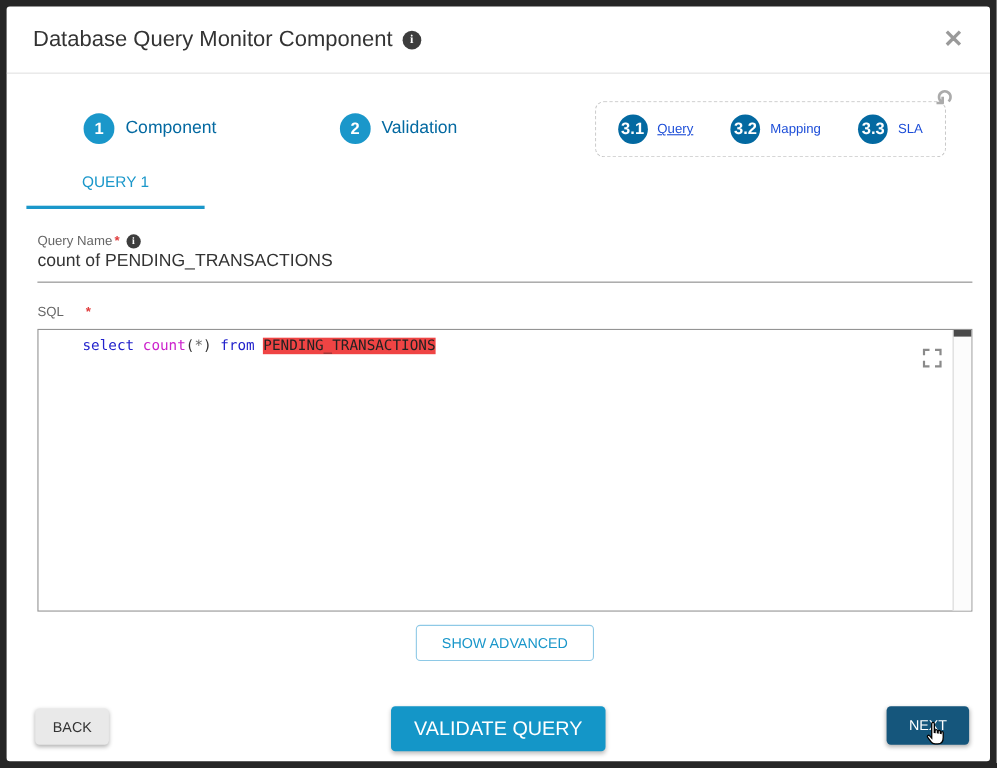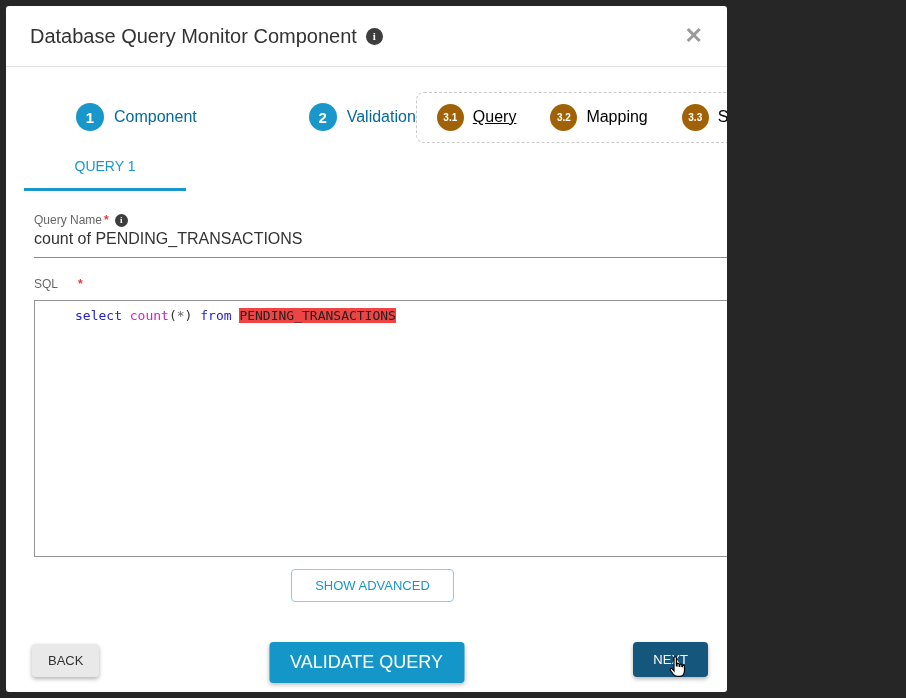--- a/index.html
+++ b/index.html
@@ -6,21 +6,21 @@
   html,body { width: 906px; height: 698px; }
   body {
     background: #262626;
     font-family: "Liberation Sans", sans-serif;
     position: relative;
     overflow: hidden;
   }
   .modal {
     position: absolute;
     left: 6px; top: 6px;
-    width: 721px; height: 686px;
+    width: 894px; height: 686px;
     background: #ffffff;
     border-radius: 3px;
     overflow: hidden;
   }
   
   .modal-header {
     height: 61px;
     display: flex;
     align-items: center;
     padding: 0 24px;
@@ -92,31 +92,31 @@
     gap: 34px;
   }
   .substep {
     display: flex;
     align-items: center;
     gap: 9px;
   }
   .substep-circle {
     width: 27px; height: 27px;
     border-radius: 50%;
-    background: #a16207;
-    color: #fff;
-    font-weight: bold;
-    font-size: 10px;
+    background: #0369a1;
+    color: #fff;
+    font-weight: bold;
+    font-size: 15px;
     display: flex;
     align-items: center;
     justify-content: center;
   }
   .substep-label {
-    font-size: 16px;
-    color: #000000;
+    font-size: 12px;
+    color: #1d4ed8;
   }
   .substep-label.underlined { text-decoration: underline; }
   .refresh-icon {
     position: absolute;
     top: -16px; right: -8px;
     color: #ababab;
     font-size: 20px;
     font-weight: bold;
     background: transparent;
     cursor: pointer;

